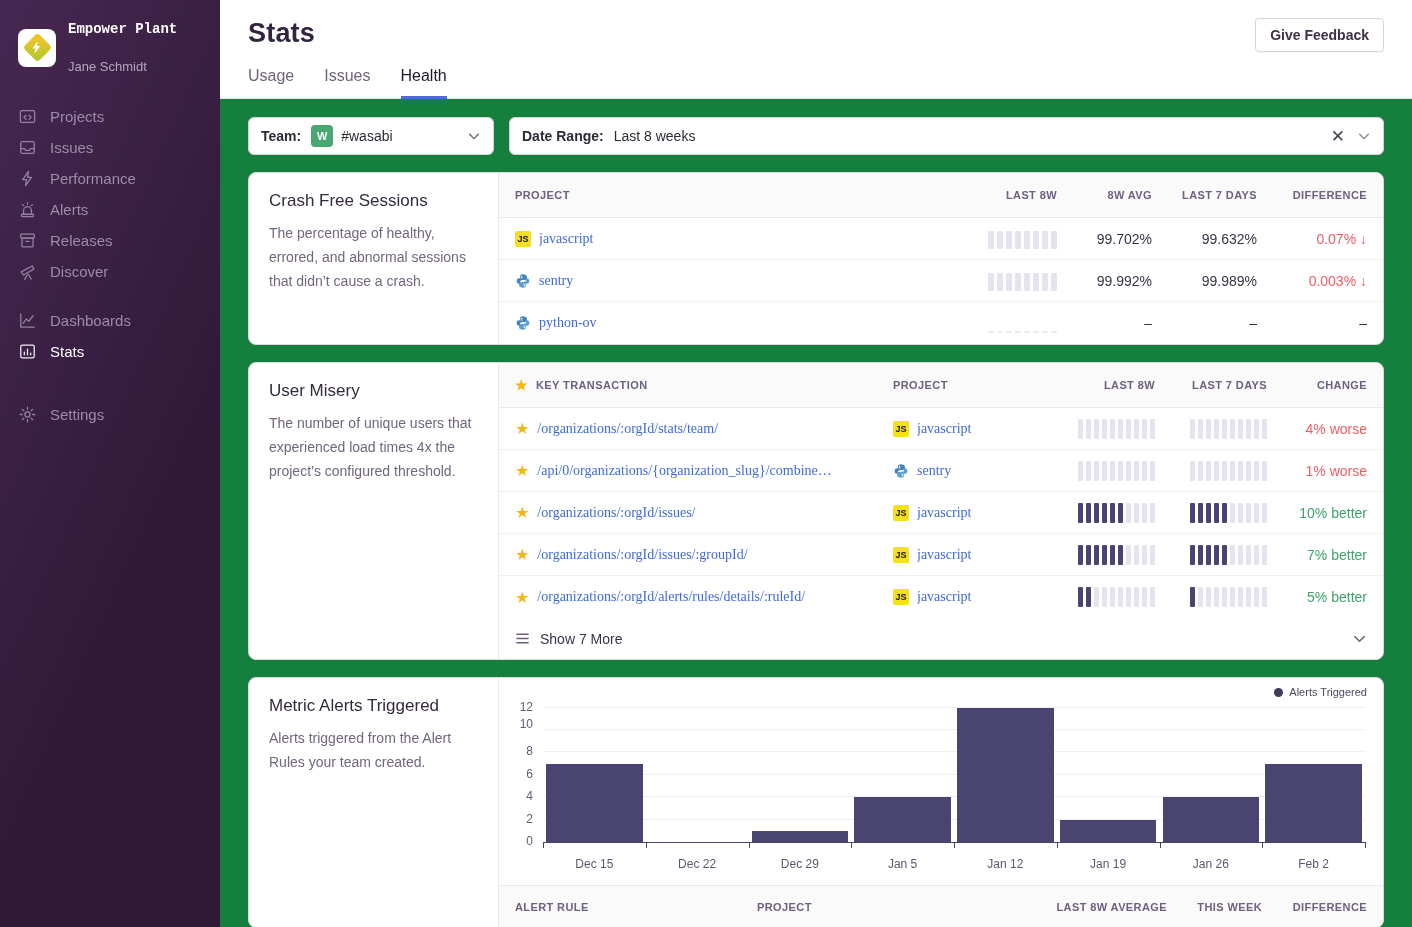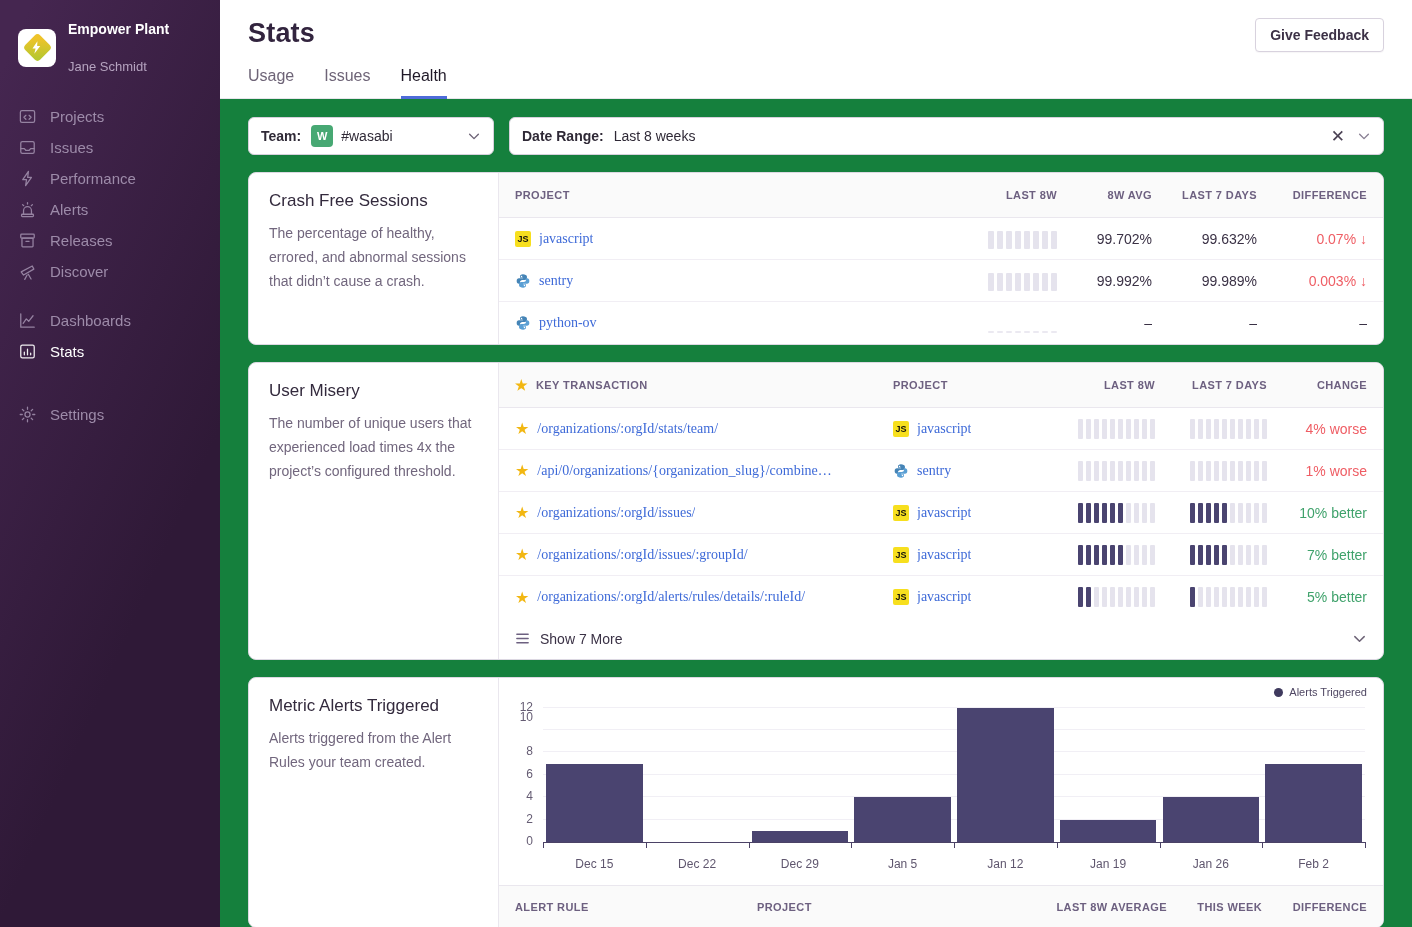--- a/index.html
+++ b/index.html
@@ -16,21 +16,21 @@
     width:220px; flex-shrink:0; height:100%;
     background:linear-gradient(294deg,#2f1937 35%,#452650 95%);
     padding-top:20px;
   }
   .org-block { display:flex; align-items:center; gap:12px; padding:0 0 0 18px; }
   .logo { width:38px; height:38px; background:#fff; border-radius:8px; position:relative;
           display:flex; align-items:center; justify-content:center; flex-shrink:0; }
   .logo-diamond { width:21px; height:21px; border-radius:4px; transform:rotate(45deg);
           background:linear-gradient(135deg,#eec32a 20%,#b8c72e 85%); }
   .logo svg { position:absolute; left:11px; top:10px; }
-  .org-name { color:#fff; font-weight:bold; font-size:14px; line-height:18px; }
+  .org-name { color:#fff; font-weight:bold; font-size:14px; line-height:18px;font-family:Liberation Mono, monospace; }
   .user-name { color:#b5a3bf; font-size:13px; line-height:17px;margin-top:20px; }
   .nav { margin-top:26px; }
   .nav-item { display:flex; align-items:center; gap:13px; padding:6px 18px; cursor:pointer;
               color:#9d8ba9; font-size:15px; }
   .nav-item svg { flex-shrink:0; opacity:.92; }
   .nav-item.active { color:#ffffff; }
   .nav-gap-sm { height:18px; } .nav-gap-lg { height:32px; }
 
   
   .main { flex:1; display:flex; flex-direction:column; min-width:0; }
@@ -588,21 +588,21 @@
                 <div class="ylab" style="bottom:0px">0</div>
                 <div class="gridline" style="bottom:22.4px"></div>
                 <div class="ylab" style="bottom:22.4px">2</div>
                 <div class="gridline" style="bottom:44.8px"></div>
                 <div class="ylab" style="bottom:44.8px">4</div>
                 <div class="gridline" style="bottom:67.19999999999999px"></div>
                 <div class="ylab" style="bottom:67.19999999999999px">6</div>
                 <div class="gridline" style="bottom:89.6px"></div>
                 <div class="ylab" style="bottom:89.6px">8</div>
                 <div class="gridline" style="bottom:112px"></div>
-                <div class="ylab" style="bottom:124px">10</div>
+                <div class="ylab" style="bottom:117px">10</div>
                 <div class="gridline" style="bottom:134.39999999999998px"></div>
                 <div class="ylab" style="bottom:134.39999999999998px">12</div>
                 <div class="bars">
                   <div class="slot">
                     <div class="bar" style="height:78.39999999999999px;background:#4a4470"></div>
                   </div>
                   <div class="slot">
                     <div class="bar" style="height:0px;background:#4a4470"></div>
                   </div>
                   <div class="slot">

